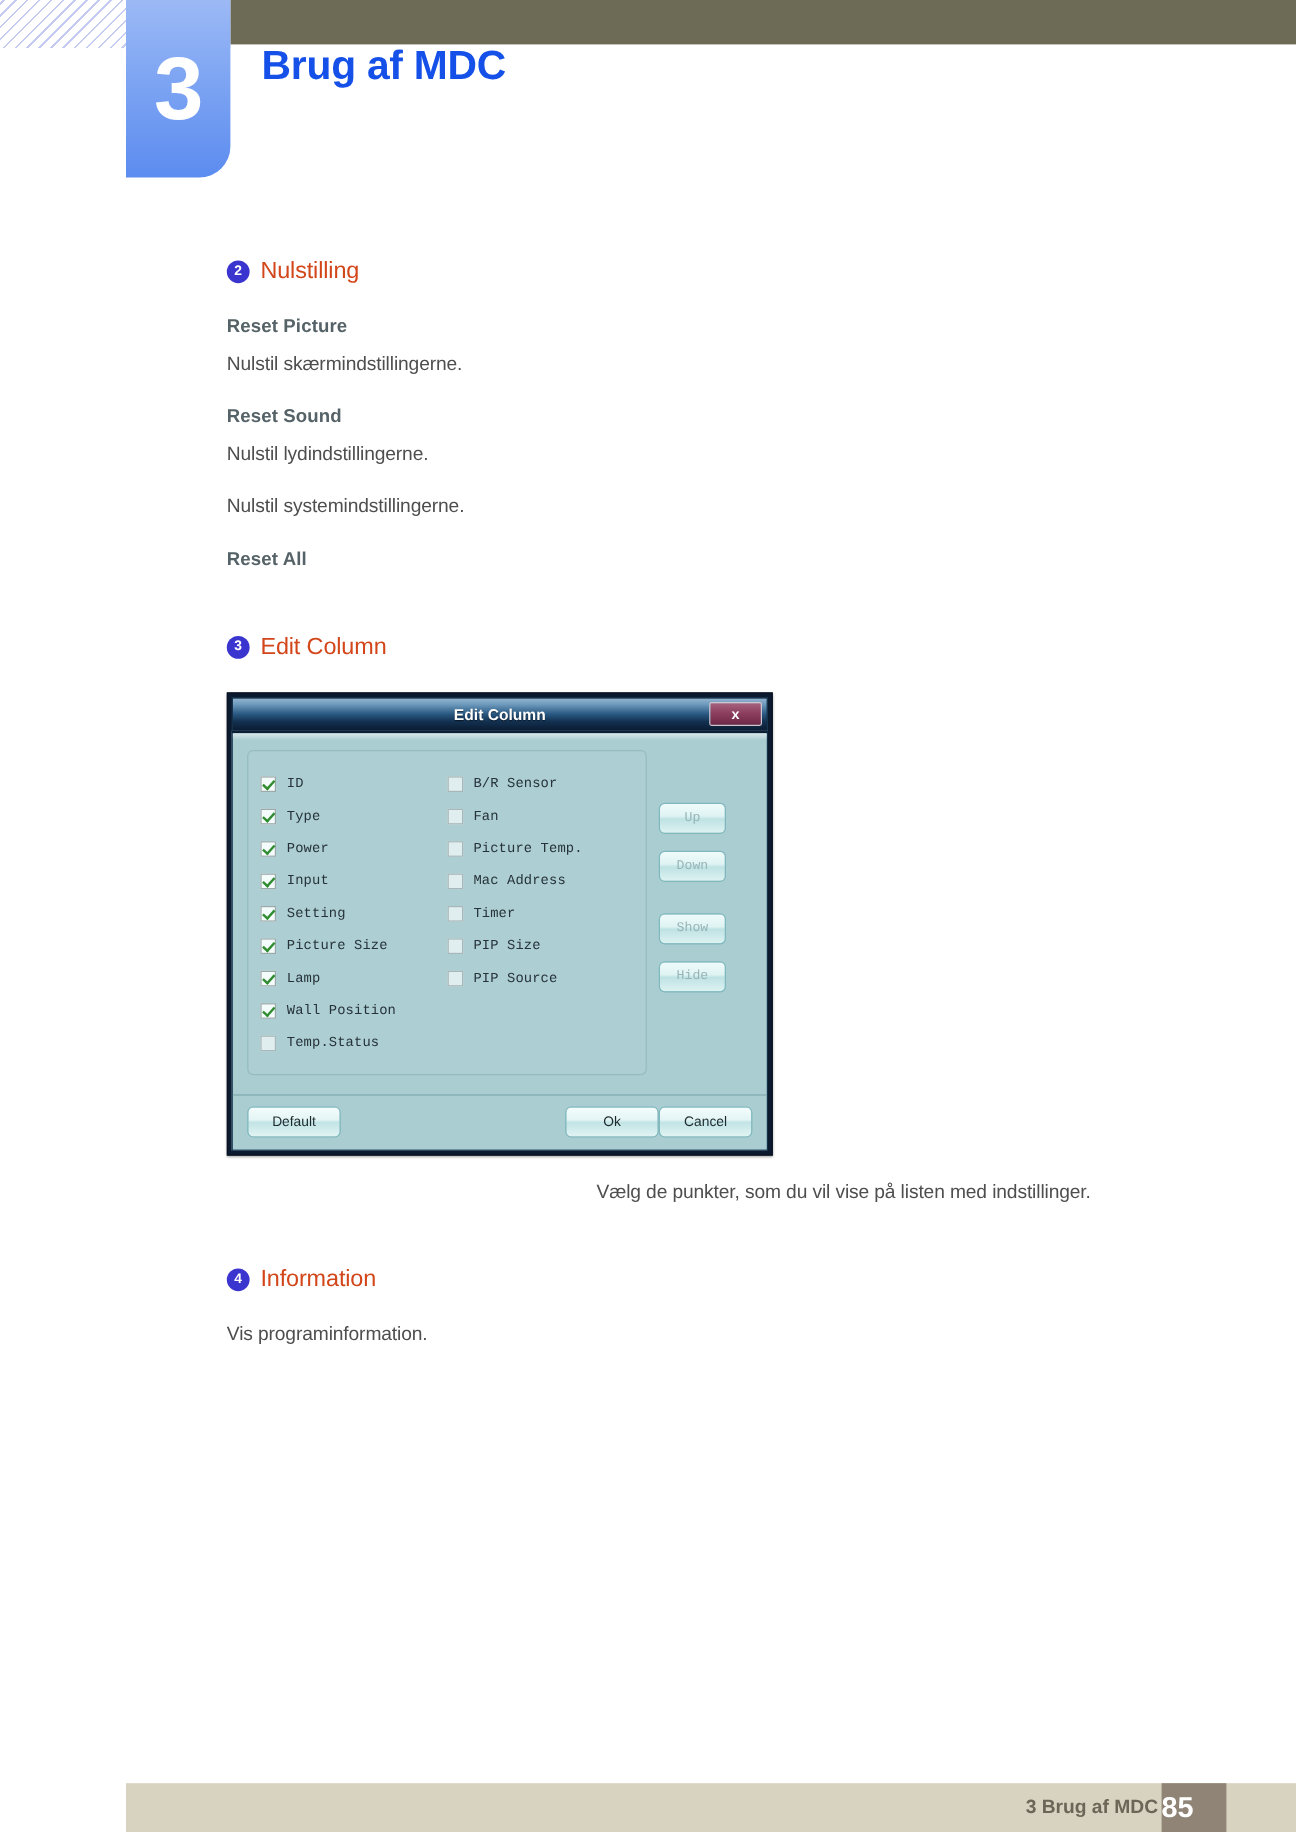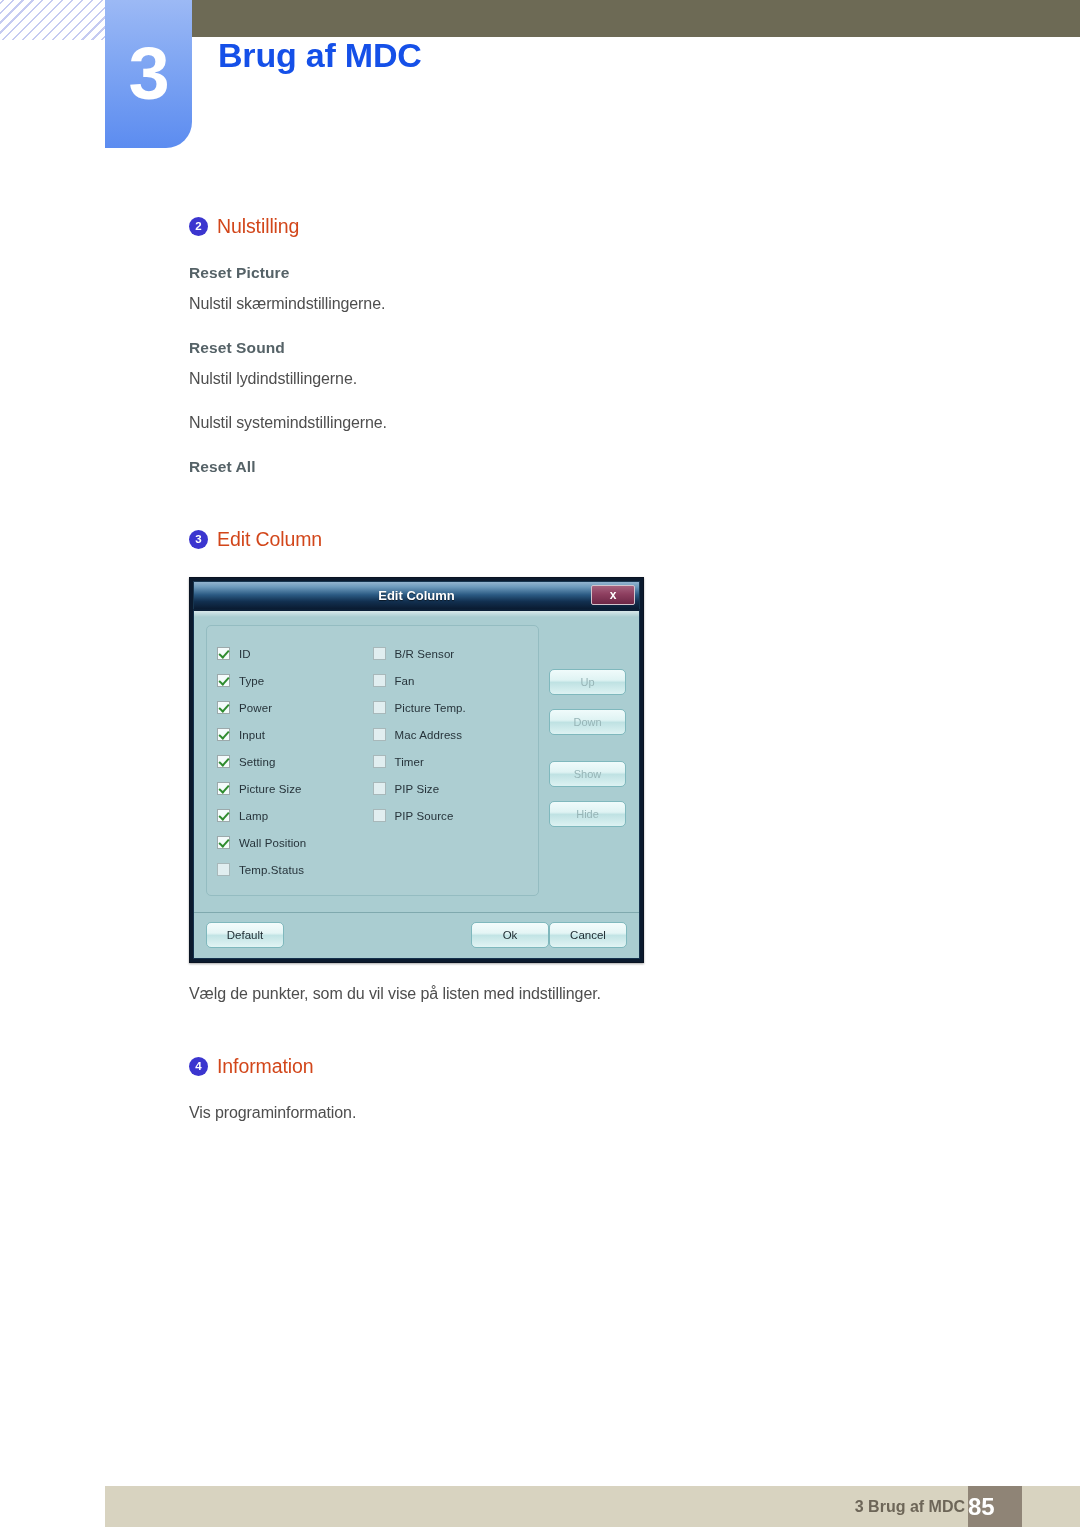--- a/index.html
+++ b/index.html
@@ -167,20 +167,21 @@
     position: absolute;
     left: 0; right: 0; top: 0;
     height: 6px;
     background: linear-gradient(180deg, rgba(255,255,255,.55), rgba(255,255,255,0));
     pointer-events: none;
   }
   .body-inner {
     display: flex;
     align-items: flex-start;
     gap: 10px;
+    font-family: Liberation Mono, monospace;
   }
   .group-panel {
     flex: 1 1 auto;
     border: 1px solid #94bcc1;
     border-radius: 5px;
     background: rgba(255,255,255,0.04);
     padding: 14px 10px 12px 10px;
     box-sizing: border-box;
   }
   .cb-cols {
@@ -215,21 +216,21 @@
     font-size: 11.5px;
     color: #26333a;
     white-space: nowrap;
     letter-spacing: 0.1px;
   }
   .side-buttons {
     flex: 0 0 78px;
     padding-top: 44px;
   }
   .side-btn {
-    width: 77px; height: 26px;
+    width: 56px; height: 26px;
     margin-bottom: 14px;
     border: 1px solid #7fb8bd;
     border-radius: 5px;
     background: linear-gradient(180deg, #f0fbfb 0%, #dff3f3 42%, #bfe2e3 52%, #ddf2f2 100%);
     font-size: 11px;
     line-height: 24px;
     text-align: center;
     color: #96b4b6;
     box-sizing: border-box;
   }
@@ -420,21 +421,21 @@
           <div class="footer-right">
             <div class="dlg-btn">Ok</div>
             <div class="dlg-btn">Cancel</div>
           </div>
         </div>
       </div>
 
     </div>
   </div>
 
-  <p class="body-text" style="margin-top:22px;">Vælg de punkter, som du vil vise på listen med indstillinger.</p>
+  <p class="body-text" style="margin-top:22px;text-align:right;">Vælg de punkter, som du vil vise på listen med indstillinger.</p>
 
   <div class="sec-head spaced">
     <span class="badge">4</span>
     <span class="sec-title">Information</span>
   </div>
   <p class="body-text last">Vis programinformation.</p>
 
 </div>
 
 <div class="page-footer">

